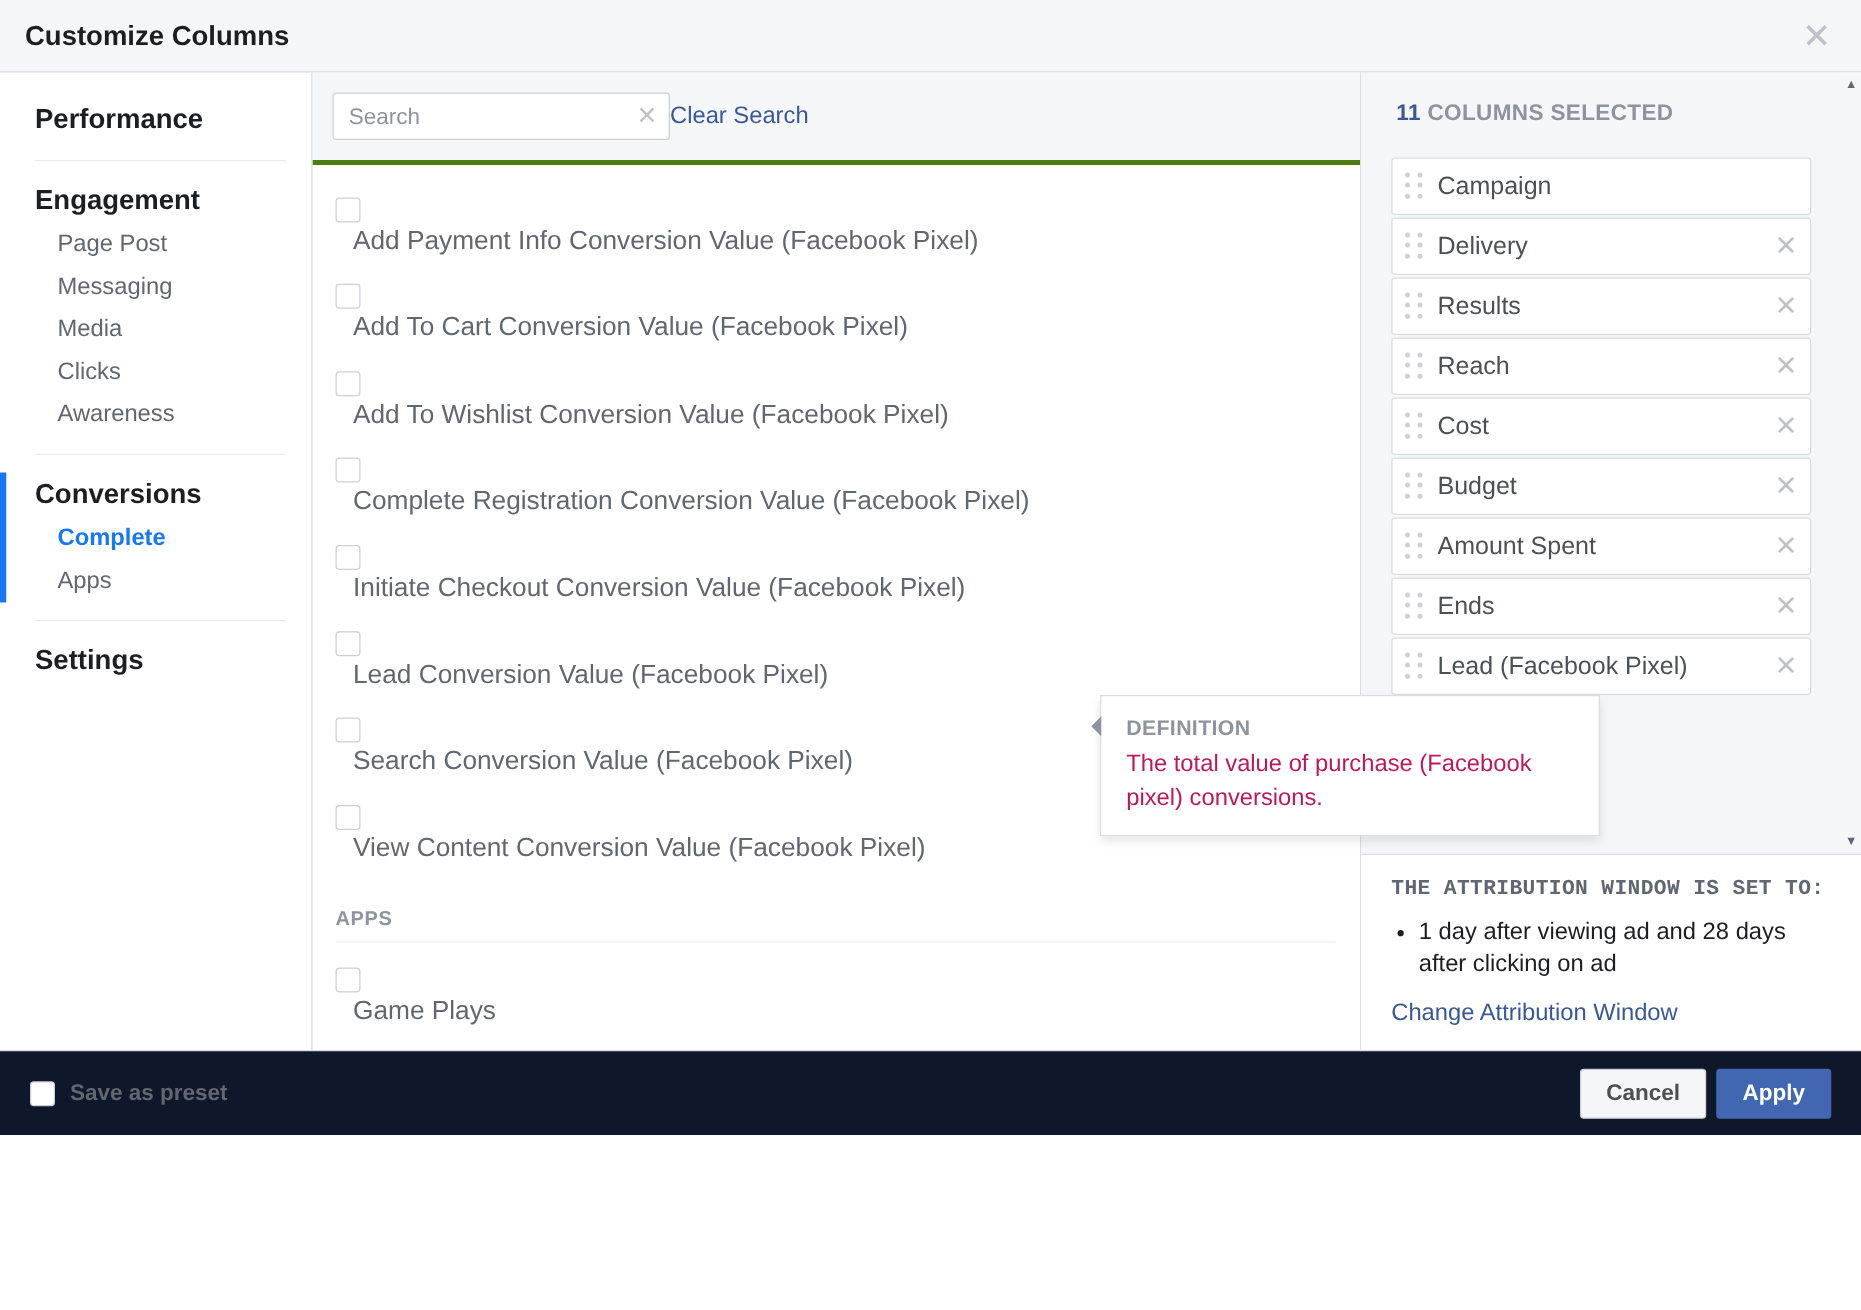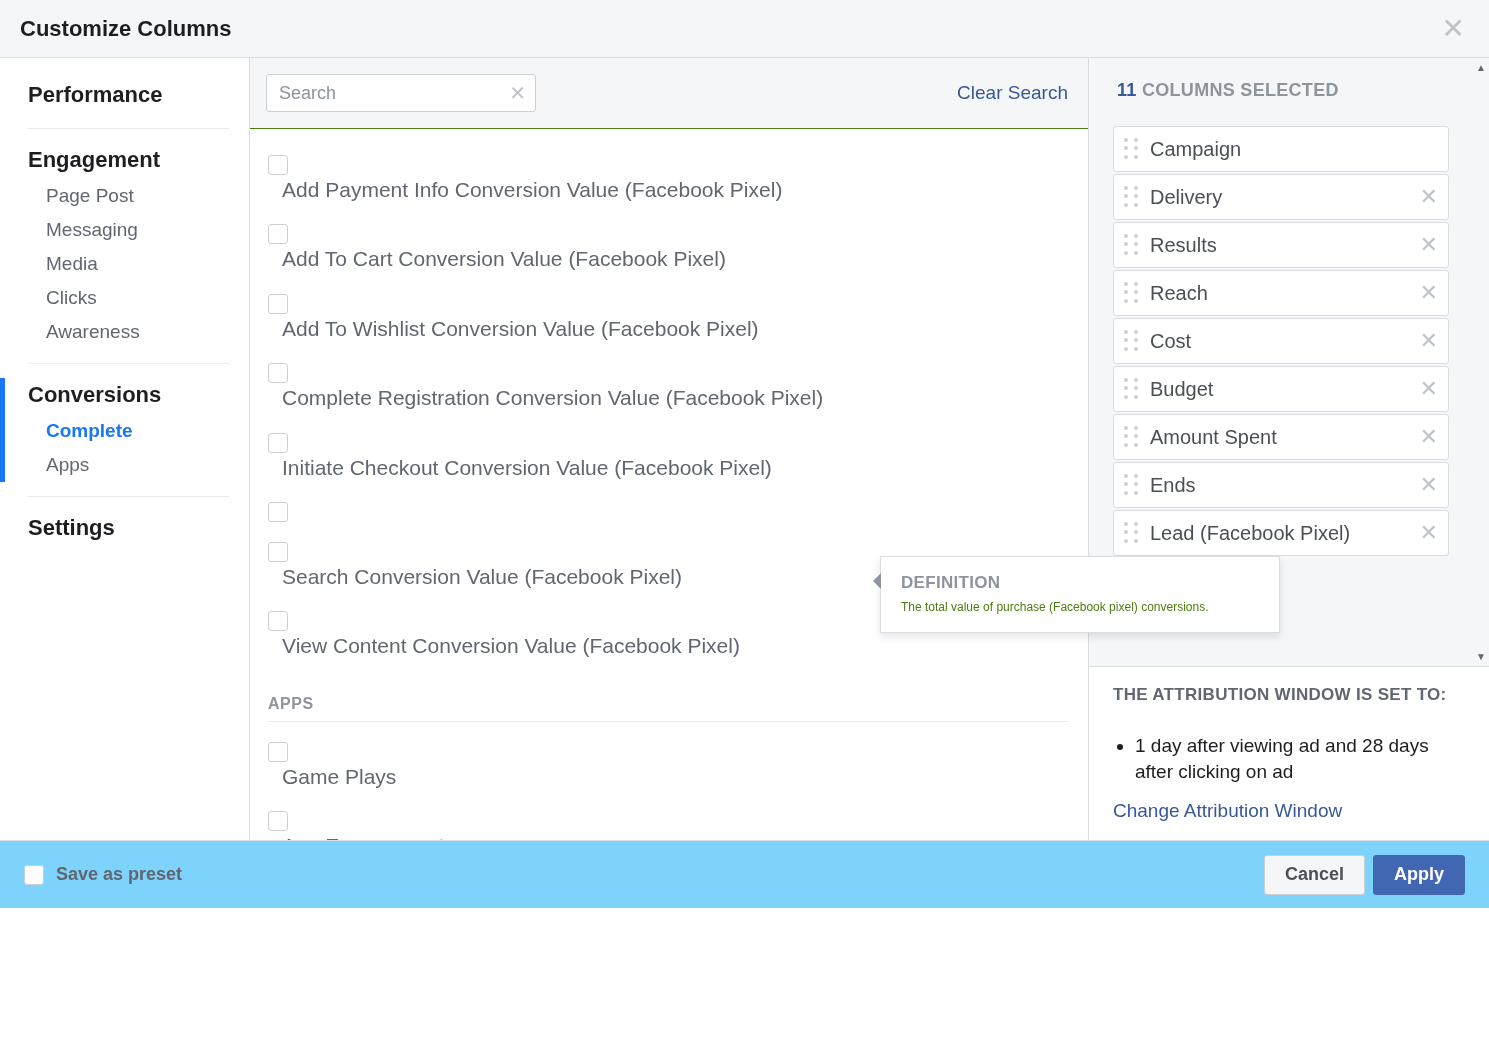--- a/index.html
+++ b/index.html
@@ -86,25 +86,24 @@
     }
     .middle-panel {
       flex: 1;
       display: flex;
       flex-direction: column;
       border-right: 1px solid #dadde1;
     }
     .search-row {
       display: flex;
       align-items: center;
-      justify-content: space-between;
+      justify-content: flex-start;
       padding: 16px 20px 16px 16px;
-      border-bottom: 1px solid #4d7c0f;
+      border-bottom: 4px solid #4d7c0f;
       background: #f5f6f7;
-      gap: 40px;
     }
     .search-box {
       position: relative;
       width: 270px;
     }
     .search-input {
       width: 100%;
       height: 38px;
       border: 1px solid #ccd0d5;
       border-radius: 3px;
@@ -270,21 +269,22 @@
     .attribution-section {
       padding: 18px 24px;
       border-top: 1px solid #dadde1;
       background: #fff;
     }
     .attribution-title {
       font-size: 17px;
       font-weight: 700;
       color: #606770;
       letter-spacing: 0.3px;
-      margin-bottom: 28px;
+      margin-bottom: 12px;
+      font-family: Liberation Mono, monospace;
     }
     .attribution-bullet {
       font-size: 19px;
       color: #1c1e21;
       margin-left: 22px;
       list-style: disc;
       line-height: 1.4;
     }
     .attribution-link {
       font-size: 19px;
@@ -292,21 +292,21 @@
       margin-top: 14px;
       cursor: pointer;
     }
     .modal-footer {
       height: 68px;
       border-top: 1px solid #dadde1;
       display: flex;
       align-items: center;
       justify-content: space-between;
       padding: 0 24px;
-      background: #7dd3fc;
+      background: #0f172a;
     }
     .save-preset-wrap {
       display: flex;
       align-items: center;
     }
     .preset-checkbox {
       width: 20px;
       height: 20px;
       border: 1px solid #ccd0d5;
       border-radius: 3px;
@@ -364,22 +364,22 @@
       border-right: 8px solid #8d949e;
     }
     .tooltip-title {
       font-size: 17px;
       font-weight: 700;
       color: #8d949e;
       letter-spacing: 0.3px;
       margin-bottom: 6px;
     }
     .tooltip-text {
-      font-size: 12px;
-      color: #4d7c0f;
+      font-size: 19px;
+      color: #be185d;
       line-height: 1.4;
     }
   </style>
 </head>
 <body>
 
 <div class="modal-header">
   <div class="modal-title">Customize Columns</div>
   <div class="modal-close">✕</div>
 </div>
@@ -434,20 +434,21 @@
         <div class="option-row">
           <div class="option-checkbox"></div>
           <div class="option-label">Complete Registration Conversion Value (Facebook Pixel)</div>
         </div>
         <div class="option-row">
           <div class="option-checkbox"></div>
           <div class="option-label">Initiate Checkout Conversion Value (Facebook Pixel)</div>
         </div>
         <div class="option-row">
           <div class="option-checkbox"></div>
+          <div class="option-label">Lead Conversion Value (Facebook Pixel)</div>
         </div>
         <div class="option-row">
           <div class="option-checkbox"></div>
           <div class="option-label">Search Conversion Value (Facebook Pixel)</div>
         </div>
         <div class="option-row">
           <div class="option-checkbox"></div>
           <div class="option-label">View Content Conversion Value (Facebook Pixel)</div>
         </div>
         <div class="section-heading">APPS</div>

